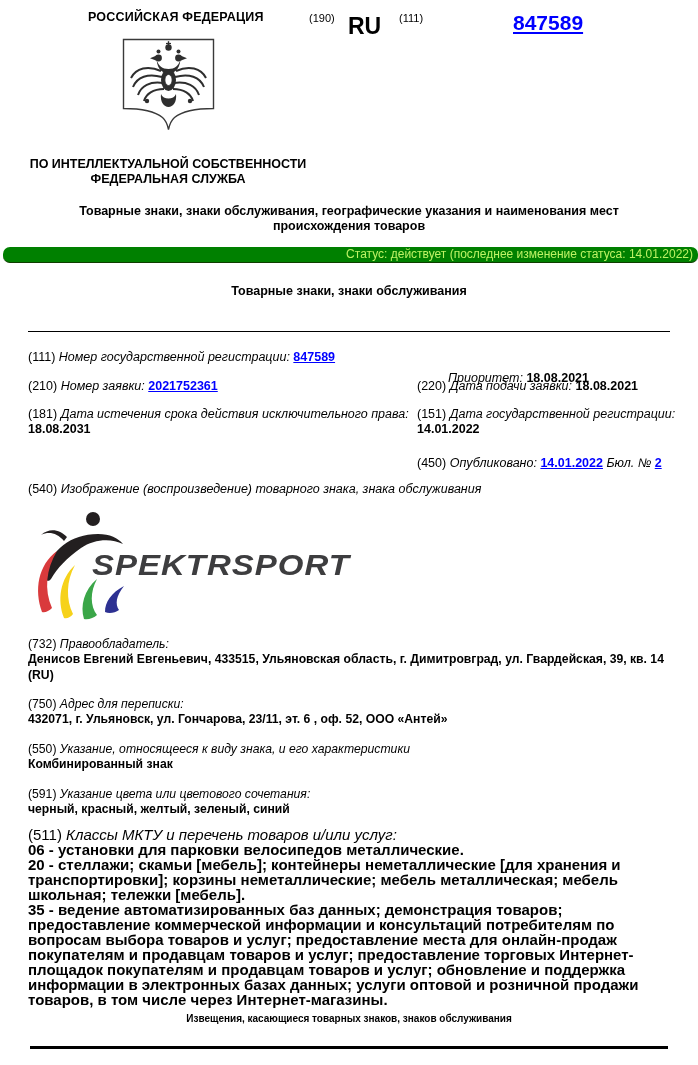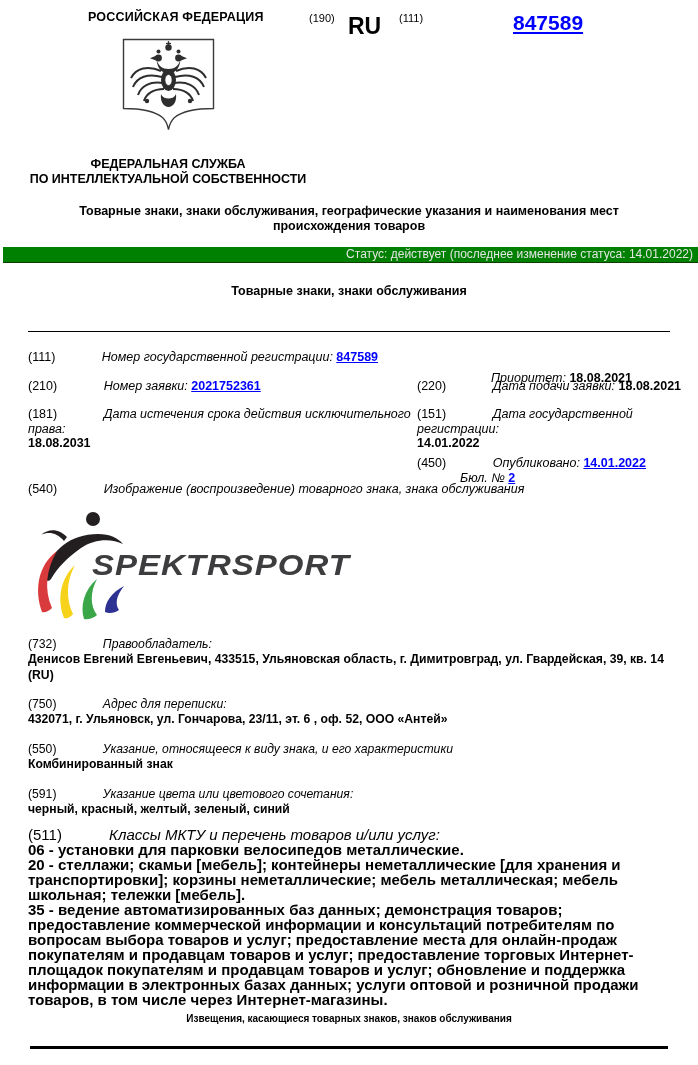--- a/index.html
+++ b/index.html
@@ -4,40 +4,40 @@
 <style>
   * { margin:0; padding:0; box-sizing:border-box; }
   html,body { background:#fff; }
   body { font-family:"Liberation Sans", sans-serif; color:#000; }
   #page {
     position:relative; width:698px; height:1065px; background:#fff;
     overflow:hidden; font-size:12.5px;
   }
   .abs { position:absolute; }
   .b { font-weight:bold; }
-  .i { font-style:italic;margin-left:43px; }
+  .i { font-style:italic; }
   .lnk { color:#0000ff; font-weight:bold; text-decoration:underline; cursor:pointer;text-align:center; }
 
   #hdr-country   { left:88px;  top:10px;  font-weight:bold; font-size:12.5px; letter-spacing:.2px; }
   #code-190      { left:309px; top:12px;  font-size:11px; }
   #hdr-ru        { left:348px; top:13px;  font-size:23px; font-weight:bold; }
   #code-111-top  { left:399px; top:12px;  font-size:11px; }
   #reg-num-top   { left:513px; top:11px;  font-size:21px; }
 
   #coat-box { left:122px; top:38px; width:93px; height:97px; }
 
   #agency  { left:0px; top:157px; width:336px; text-align:center;
              font-weight:bold; font-size:12.5px; line-height:15px; }
   #doctype { left:29px; top:204px; width:640px; text-align:center;
              font-weight:bold; font-size:12.5px; line-height:14.5px; }
 
   #status-bar { left:3px; top:247px; width:695px; height:16px;
                 background:#008000; border-bottom:1px solid #0f3d00;
-                color:#e5e5e5; font-size:12px; line-height:15px;
-                text-align:right; padding-right:5px; }
+                color:#bef264; font-size:12px; line-height:15px;
+                text-align:right; padding-right:5px;border-radius:7px; }
 
   #sec-title { left:29px; top:284px; width:640px; text-align:center;
                font-weight:bold; font-size:12.5px; }
 
   #hr1 { left:28px; top:331px; width:642px; height:1px; background:#000; }
   #hr2 { left:30px; top:1046px; width:638px; height:3px; background:#000; }
 
   .fieldrow { line-height:15px; }
   #f111 { left:28px;  top:350px; }
   #f210 { left:28px;  top:379px; }
@@ -105,22 +105,22 @@
         <path d="M54,33 C67,27 79,30 84,40"></path>
         <path d="M53,39 C67,35 78,39 82,49"></path>
         <path d="M52,45 C65,43 74,48 77,57"></path>
         <path d="M51,51 C62,51 69,56 71,63"></path>
       </g>
       <ellipse cx="46.5" cy="42" rx="3.6" ry="5.5" fill="#ffffff" stroke="#2e2e2e" stroke-width="0.8"></ellipse>
     </svg>
   </div>
 
   <div class="abs" id="agency">
+    <div>ПО ИНТЕЛЛЕКТУАЛЬНОЙ СОБСТВЕННОСТИ</div>
     <div>ФЕДЕРАЛЬНАЯ СЛУЖБА</div>
-    <div>ПО ИНТЕЛЛЕКТУАЛЬНОЙ СОБСТВЕННОСТИ</div>
   </div>
 
   <div class="abs" id="doctype">Товарные знаки, знаки обслуживания, географические указания и наименования мест происхождения товаров</div>
 
   <div class="abs" id="status-bar">
     <span>Статус: действует (последнее изменение статуса: 14.01.2022)</span>
   </div>
 
   <div class="abs" id="sec-title">Товарные знаки, знаки обслуживания</div>
   <div class="abs" id="hr1"></div>

